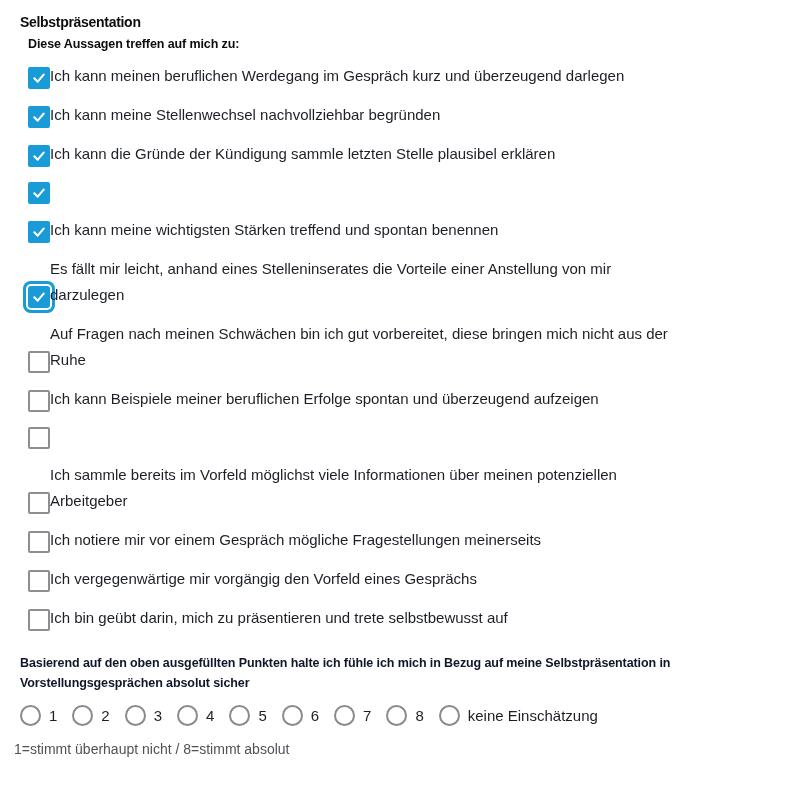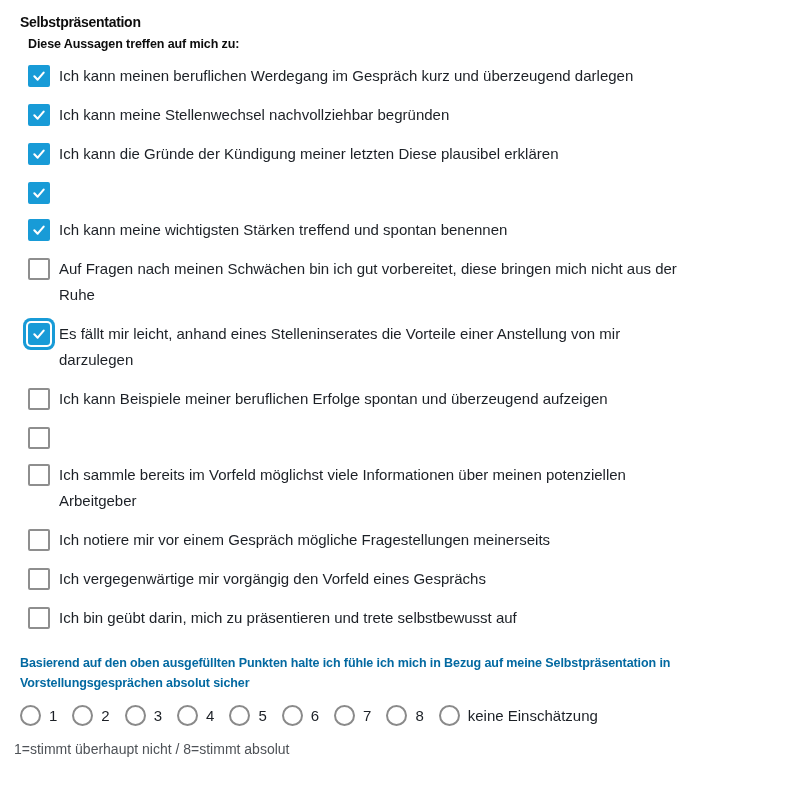--- a/index.html
+++ b/index.html
@@ -30,22 +30,21 @@
     font-size:12.5px;
     font-weight:700;
     letter-spacing:-0.1px;
     color:#0D0D0D;
     margin:0 0 12px 8px;
   }
 
   .list{margin-left:8px;}
   .row{
     display:flex;
-    align-items:flex-start;
-    gap:9px;
+    align-items:flex-end;
     margin-bottom:13px;
     cursor:pointer;
   }
   .cb{
     flex:0 0 auto;
     width:22px;height:22px;
     margin-top:2px;
     border:2px solid var(--cb-border);
     border-radius:2px;
     background:#fff;
@@ -67,21 +66,21 @@
     white-space:pre-line;
     color:var(--text);
   }
 
   .scale-section{margin-top:22px;}
   .scale-q{
     font-size:12.5px;
     font-weight:700;
     letter-spacing:-0.1px;
     line-height:20px;
-    color:#0369a1;
+    color:#0f172a;
     white-space:pre-line;
     margin:0 0 12px 0;
   }
   .radio-row{
     display:flex;
     align-items:center;
     gap:15px;
     flex-wrap:nowrap;
   }
   .radio-item{
@@ -131,56 +130,56 @@
     </span>
     <span class="lbl">Ich kann meine Stellenwechsel nachvollziehbar begründen</span>
   </label>
 
   <label class="row">
     <span class="cb checked">
       <svg class="check" viewBox="0 0 24 24" aria-hidden="true">
         <path d="M5 12.5l5 5 9-10.5" fill="none" stroke="#ffffff" stroke-width="3.2" stroke-linecap="round" stroke-linejoin="round"></path>
       </svg>
     </span>
-    <span class="lbl">Ich kann die Gründe der Kündigung meiner letzten Diese plausibel erklären</span>
+    <span class="lbl">Ich kann die Gründe der Kündigung sammle letzten Stelle plausibel erklären</span>
   </label>
 
   <label class="row">
     <span class="cb checked">
       <svg class="check" viewBox="0 0 24 24" aria-hidden="true">
         <path d="M5 12.5l5 5 9-10.5" fill="none" stroke="#ffffff" stroke-width="3.2" stroke-linecap="round" stroke-linejoin="round"></path>
       </svg>
     </span>
   </label>
 
   <label class="row">
     <span class="cb checked">
       <svg class="check" viewBox="0 0 24 24" aria-hidden="true">
         <path d="M5 12.5l5 5 9-10.5" fill="none" stroke="#ffffff" stroke-width="3.2" stroke-linecap="round" stroke-linejoin="round"></path>
       </svg>
     </span>
     <span class="lbl">Ich kann meine wichtigsten Stärken treffend und spontan benennen</span>
+  </label>
+
+  <label class="row">
+    <span class="cb checked focused">
+      <svg class="check" viewBox="0 0 24 24" aria-hidden="true">
+        <path d="M5 12.5l5 5 9-10.5" fill="none" stroke="#ffffff" stroke-width="3.2" stroke-linecap="round" stroke-linejoin="round"></path>
+      </svg>
+    </span>
+    <span class="lbl">Es fällt mir leicht, anhand eines Stelleninserates die Vorteile einer Anstellung von mir
+darzulegen</span>
   </label>
 
   <label class="row">
     <span class="cb">
       
     </span>
     <span class="lbl">Auf Fragen nach meinen Schwächen bin ich gut vorbereitet, diese bringen mich nicht aus der
 Ruhe</span>
-  </label>
-
-  <label class="row">
-    <span class="cb checked focused">
-      <svg class="check" viewBox="0 0 24 24" aria-hidden="true">
-        <path d="M5 12.5l5 5 9-10.5" fill="none" stroke="#ffffff" stroke-width="3.2" stroke-linecap="round" stroke-linejoin="round"></path>
-      </svg>
-    </span>
-    <span class="lbl">Es fällt mir leicht, anhand eines Stelleninserates die Vorteile einer Anstellung von mir
-darzulegen</span>
   </label>
 
   <label class="row">
     <span class="cb">
       
     </span>
     <span class="lbl">Ich kann Beispiele meiner beruflichen Erfolge spontan und überzeugend aufzeigen</span>
   </label>
 
 

